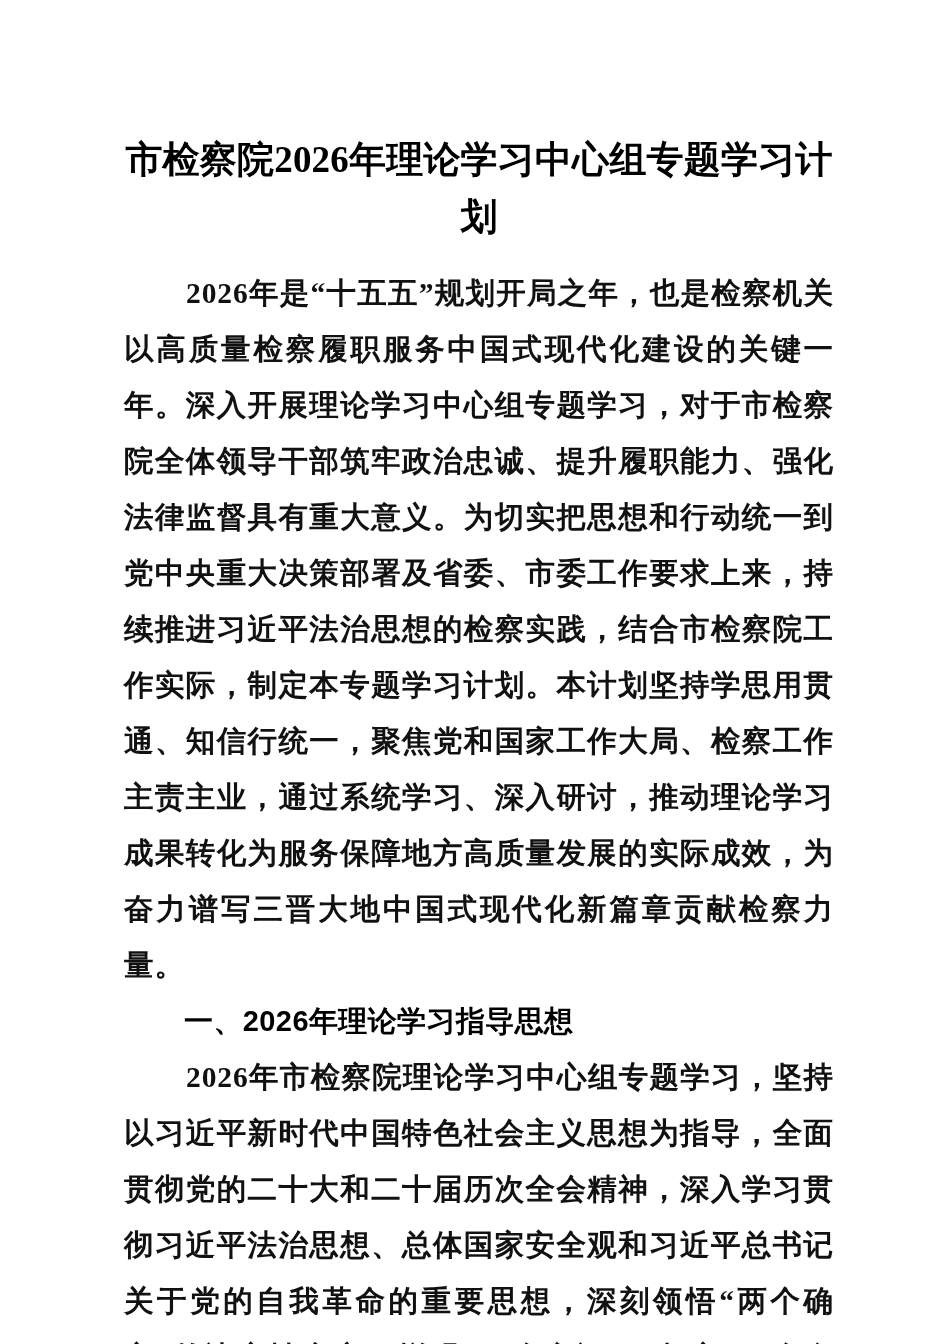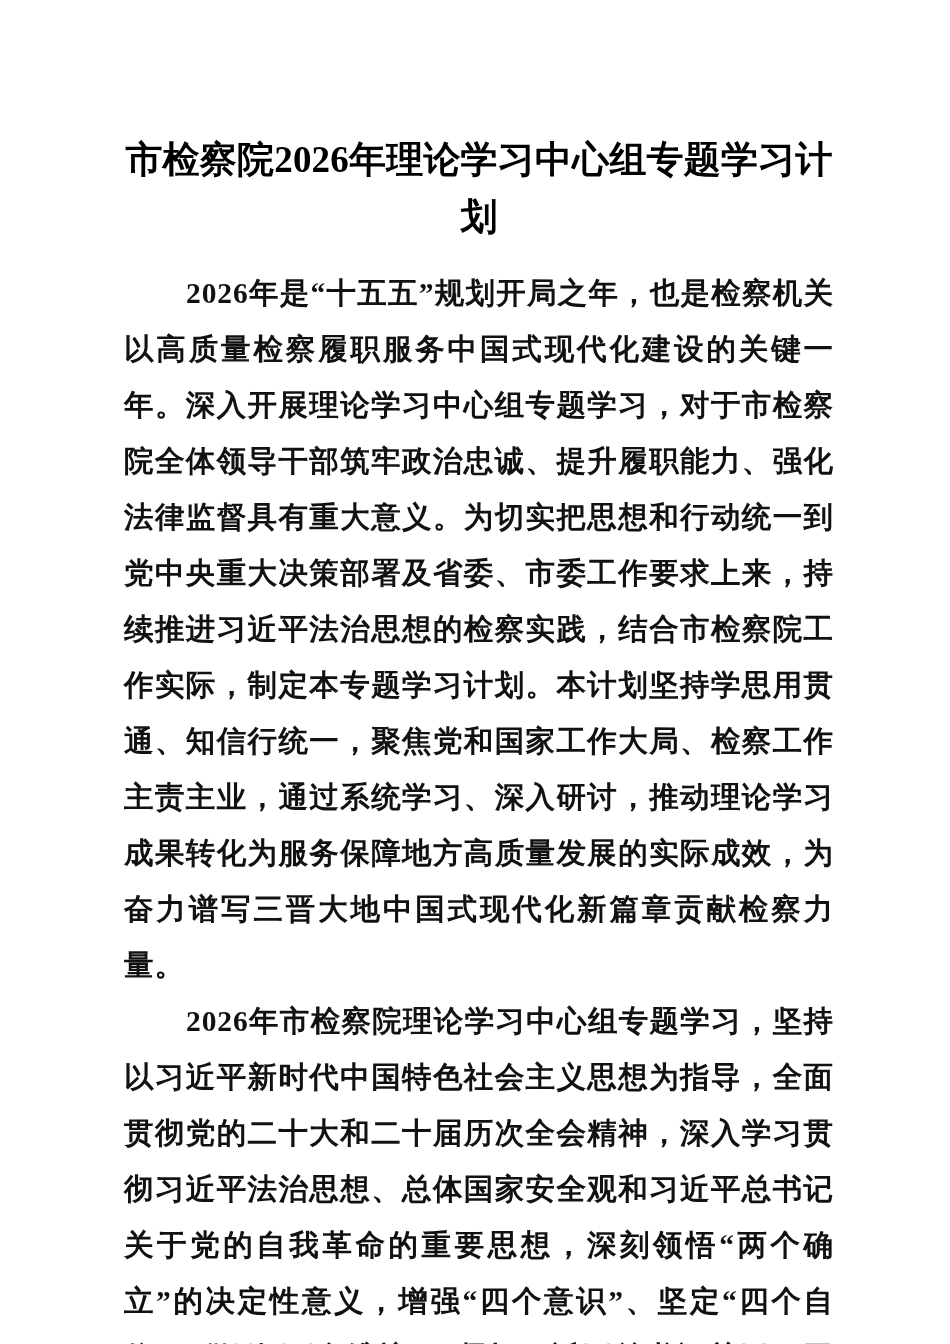--- a/index.html
+++ b/index.html
@@ -96,18 +96,19 @@
 
 <div class="page">
   <div class="content">
 
     <h1 class="doc-title">市检察院2026年理论学习中心组专题学习计划</h1>
 
     <div class="body-block">
 
       <p class="para">2026年是“十五五”规划开局之年，也是检察机关以高质量检察履职服务中国式现代化建设的关键一年。深入开展理论学习中心组专题学习，对于市检察院全体领导干部筑牢政治忠诚、提升履职能力、强化法律监督具有重大意义。为切实把思想和行动统一到党中央重大决策部署及省委、市委工作要求上来，持续推进习近平法治思想的检察实践，结合市检察院工作实际，制定本专题学习计划。本计划坚持学思用贯通、知信行统一，聚焦党和国家工作大局、检察工作主责主业，通过系统学习、深入研讨，推动理论学习成果转化为服务保障地方高质量发展的实际成效，为奋力谱写三晋大地中国式现代化新篇章贡献检察力量。</p>
 
+      <h2 class="section-heading">一、2026年理论学习指导思想</h2>
 
       <p class="para para-justify-all">2026年市检察院理论学习中心组专题学习，坚持以习近平新时代中国特色社会主义思想为指导，全面贯彻党的二十大和二十届历次全会精神，深入学习贯彻习近平法治思想、总体国家安全观和习近平总书记关于党的自我革命的重要思想，深刻领悟“两个确立”的决定性意义，增强“四个意识”、坚定“四个自信”、做到“两个维护”。紧扣习近平总书记关于xx工作重要讲话和重要指示批示精神，锚定省委、市委关于转型发展和平安建设的部署要求，立足市检察院法律监督职能定</p>
 
     </div>
   </div>
 </div>
 
 </body></html>

